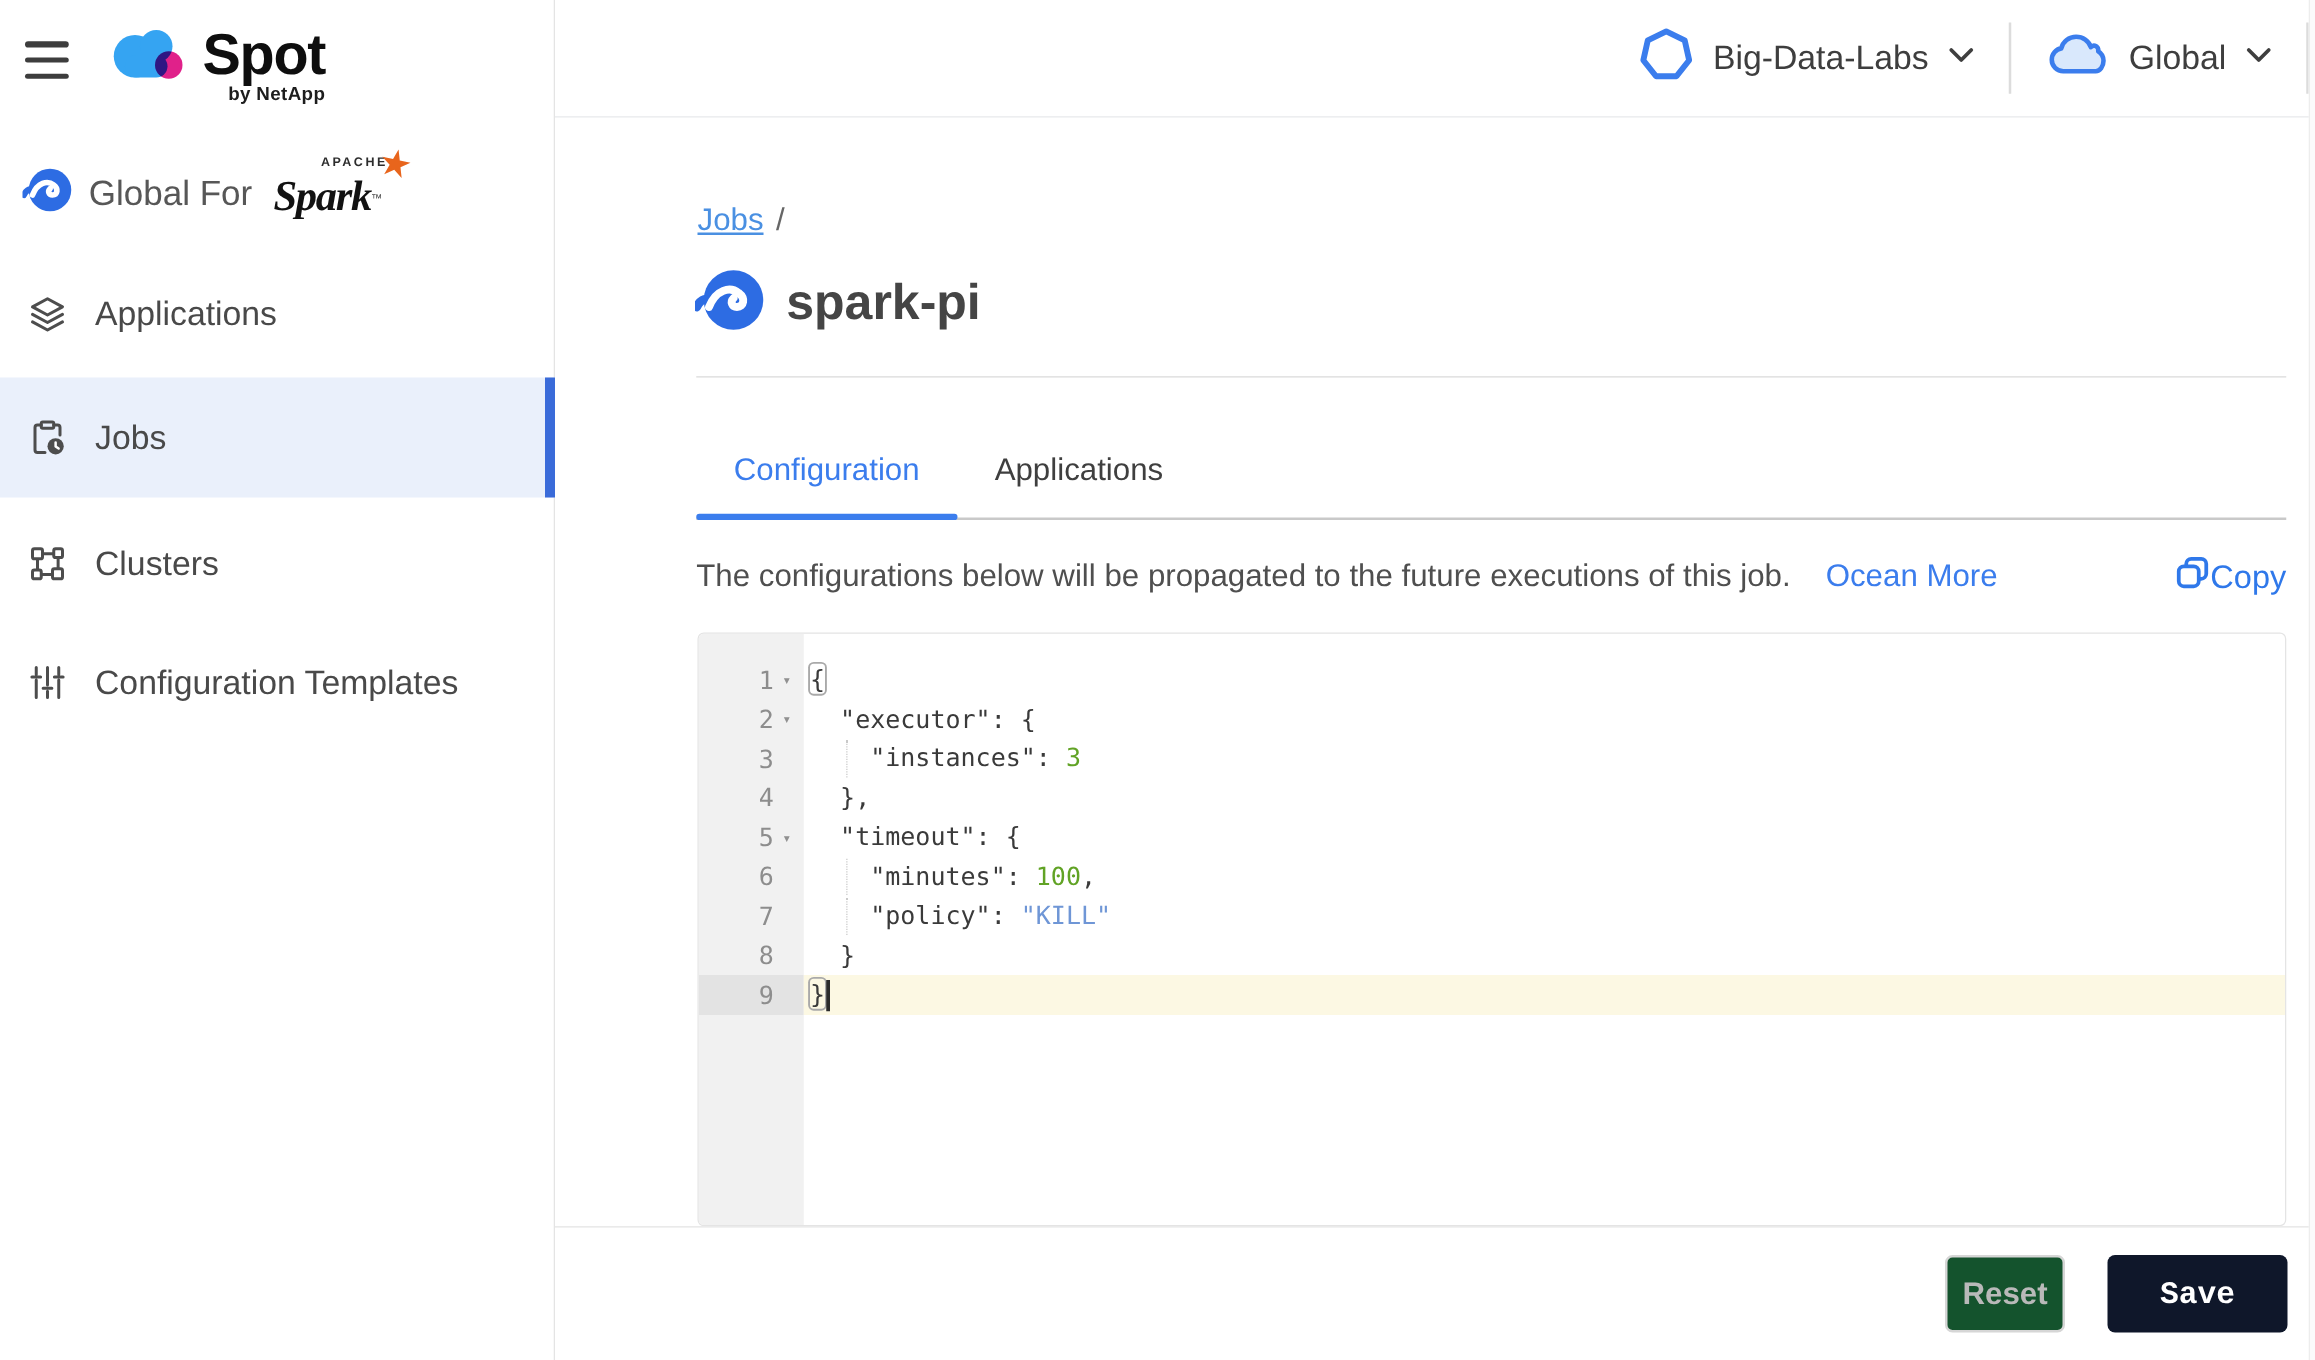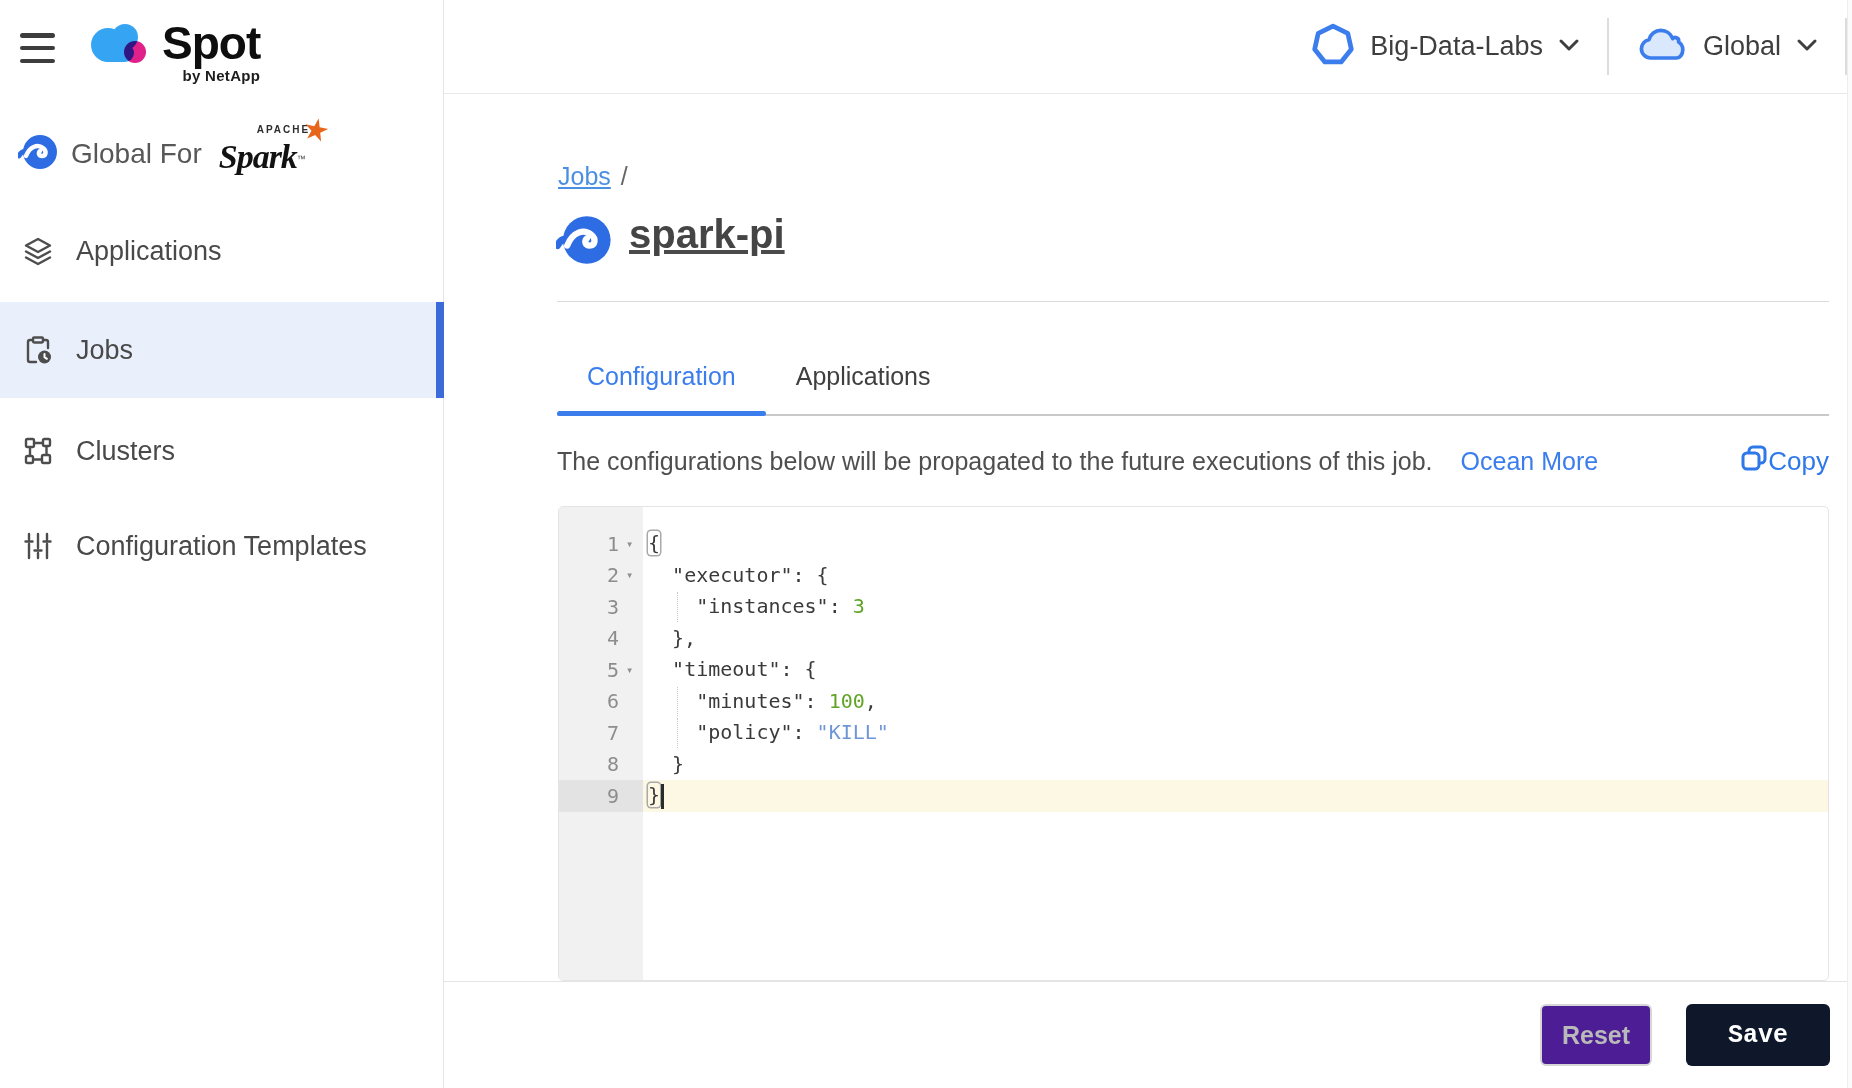--- a/index.html
+++ b/index.html
@@ -45,21 +45,21 @@
   .hgroup { display:flex; align-items:center; gap:15px; padding:0 27px; cursor:pointer; }
   .hgroup .hlabel { font-size:27px; color:#3e3e3e; }
   .vdiv { width:2px; height:57px; background:#dcdcdc; flex:none; }
   .edge-pad { width:5px; flex:none; }
 
   
   .breadcrumb { position:absolute; left:558px; top:162px; font-size:25px; }
   .breadcrumb a { color:#4a90e2; text-decoration:underline; cursor:pointer; }
   .breadcrumb .sep { color:#666; margin-left:10px; }
 
-  .title-row { position:absolute; left:556px; top:212px; display:flex; align-items:flex-start; gap:17px;text-decoration:underline; }
+  .title-row { position:absolute; left:556px; top:212px; display:flex; align-items:center; gap:17px; }
   .page-title { font-size:40px; font-weight:700; color:#454545; }
 
   .title-divider { position:absolute; left:557px; top:301px; width:1272px; height:1px; background:#dadada; }
 
   .tabs { position:absolute; left:557px; top:345px; width:1272px; display:flex;
     border-bottom:2px solid #c9c9c9; }
   .tab { padding:17px 30px 23px 30px; font-size:25px; color:#3f3f3f; position:relative; cursor:pointer; }
   .tab.active { color:#3b7ded; }
   .tab.active::after { content:""; position:absolute; left:0; right:0; bottom:-2px; height:5px;
     background:#3b7ded; border-radius:3px; }
@@ -91,21 +91,21 @@
   .tok-bm  { box-shadow:0 0 0 1.5px #a9a9a9; border-radius:3px; }
   .tok-cur { display:inline-block; width:2.5px; height:25px; background:#2b2b2b;
     vertical-align:middle; margin-left:1px; }
 
   
   .footer { position:absolute; left:444px; top:981px; width:1408px; height:107px;
     border-top:1px solid #e4e4e4; background:#fff; display:flex; align-items:center;
     justify-content:flex-end; gap:34px; padding-right:22px; }
   .btn { height:62px; border-radius:6px; font-size:25px; font-weight:700;
     font-family:"Liberation Sans", sans-serif; cursor:pointer; }
-  .btn-reset { width:112px; background:#4c1d95; border:2px solid #d6d6d6; color:#b9b9b9; }
+  .btn-reset { width:96px; background:#14532d; border:2px solid #d6d6d6; color:#b9b9b9; }
   .btn-save { width:144px; background:#0f172a; border:none; color:#fff;font-family:Liberation Mono, monospace; }
 
   .right-edge { position:absolute; right:0; top:0; width:5px; height:1088px;
     background:#fbfbfb; border-left:1px solid #ededed; }
 </style>
 </head>
 <body>
 
 <div class="stage">
 

